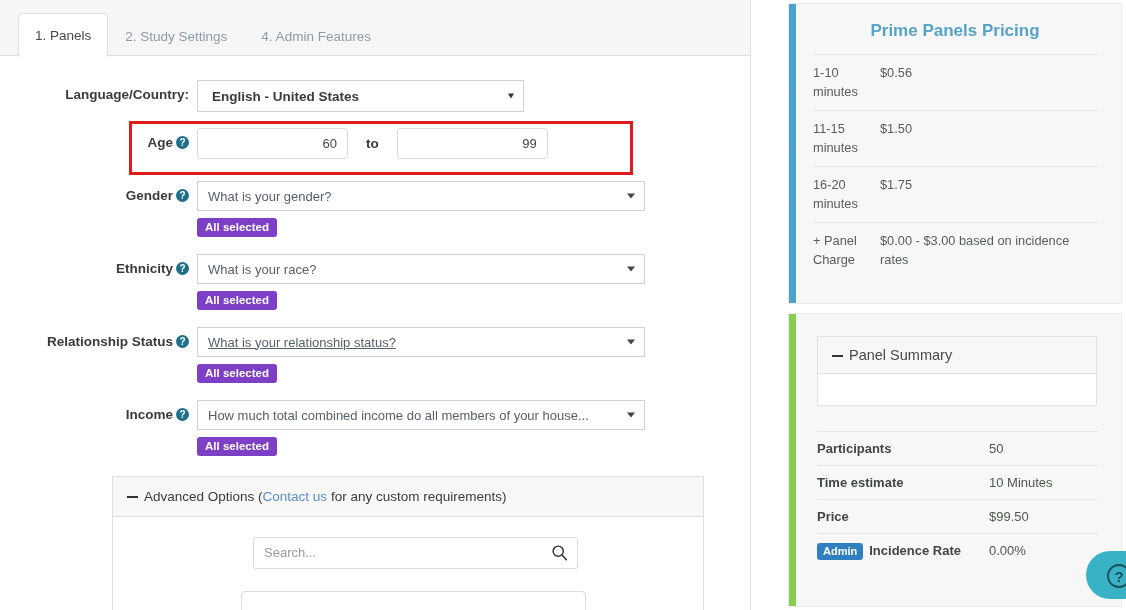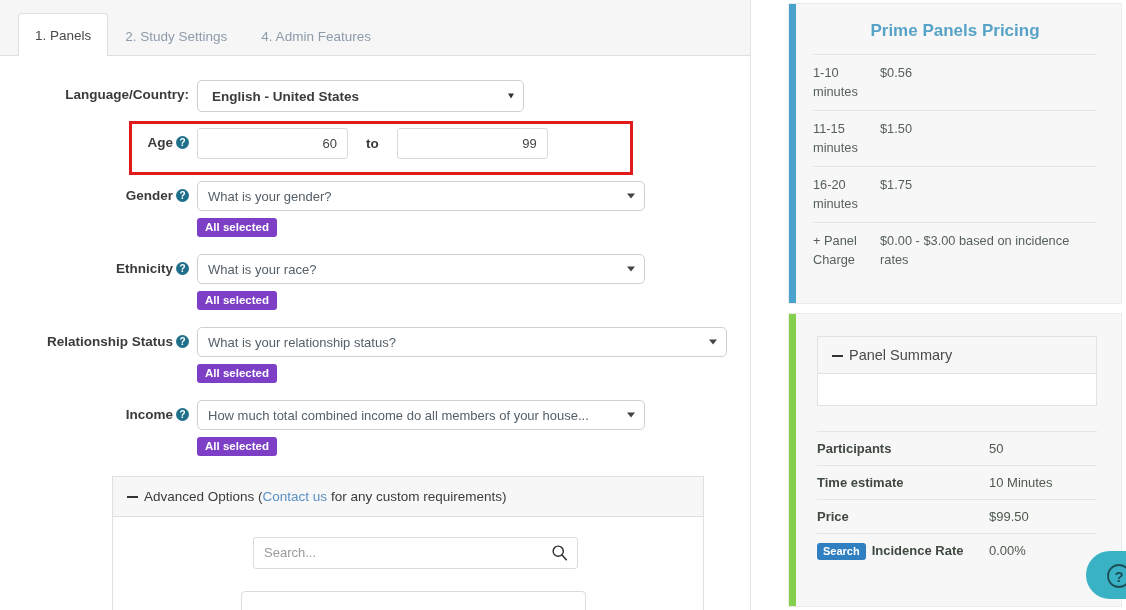--- a/index.html
+++ b/index.html
@@ -71,21 +71,21 @@
     margin-left: 3px;
     font-family: "Liberation Sans", sans-serif;
     cursor: pointer;
   }
   .fcontrol { flex: 1; }
 
   .select-box {
     position: relative;
     height: 30px;
     border: 1px solid #d0d0d0;
-    border-radius: 5px;
+    border-radius: 0;
     background: #ffffff;
     display: flex; align-items: center;
     padding: 0 26px 0 10px;
     font-size: 13px;
     color: #55606a;
     cursor: pointer;
     overflow: hidden;
     white-space: nowrap;
   }
   .caret {
@@ -136,21 +136,21 @@
     padding: 0 10px;
     line-height: 29px;
   }
   .age-to {
     font-size: 13.5px; font-weight: bold; color: #3b3b3b;
     margin: 0 18px;
   }
 
   .dd-gender   { width: 448px; }
   .dd-ethnic   { width: 448px; }
-  .dd-rel      { width: 530px; }
+  .dd-rel      { width: 448px; text-decoration: underline; }
   .dd-income   { width: 448px; }
 
   
   .adv-wrap {
     margin: 20px 0 0 112px;
     width: 592px;
     border: 1px solid #e0e0e0;
     border-bottom: none;
     background: #fff;
   }
@@ -434,21 +434,21 @@
         </div>
         <div class="srow">
           <div class="skey">Time estimate</div>
           <div class="sval">10 Minutes</div>
         </div>
         <div class="srow">
           <div class="skey">Price</div>
           <div class="sval">$99.50</div>
         </div>
         <div class="srow">
-          <div class="skey"><span class="admin-badge">Search</span><span>Incidence Rate</span></div>
+          <div class="skey"><span class="admin-badge">Admin</span><span>Incidence Rate</span></div>
           <div class="sval">0.00%</div>
         </div>
       </div>
     </div>
   </div>
 
   <div class="help-fab">
     <svg width="26" height="26" viewBox="0 0 26 26">
       <circle cx="13" cy="13" r="11" fill="none" stroke="#1d4f57" stroke-width="1.8"></circle>
       <text x="13" y="18.5" text-anchor="middle" font-family="Liberation Sans, sans-serif" font-size="15" font-weight="bold" fill="#1d4f57">?</text>

